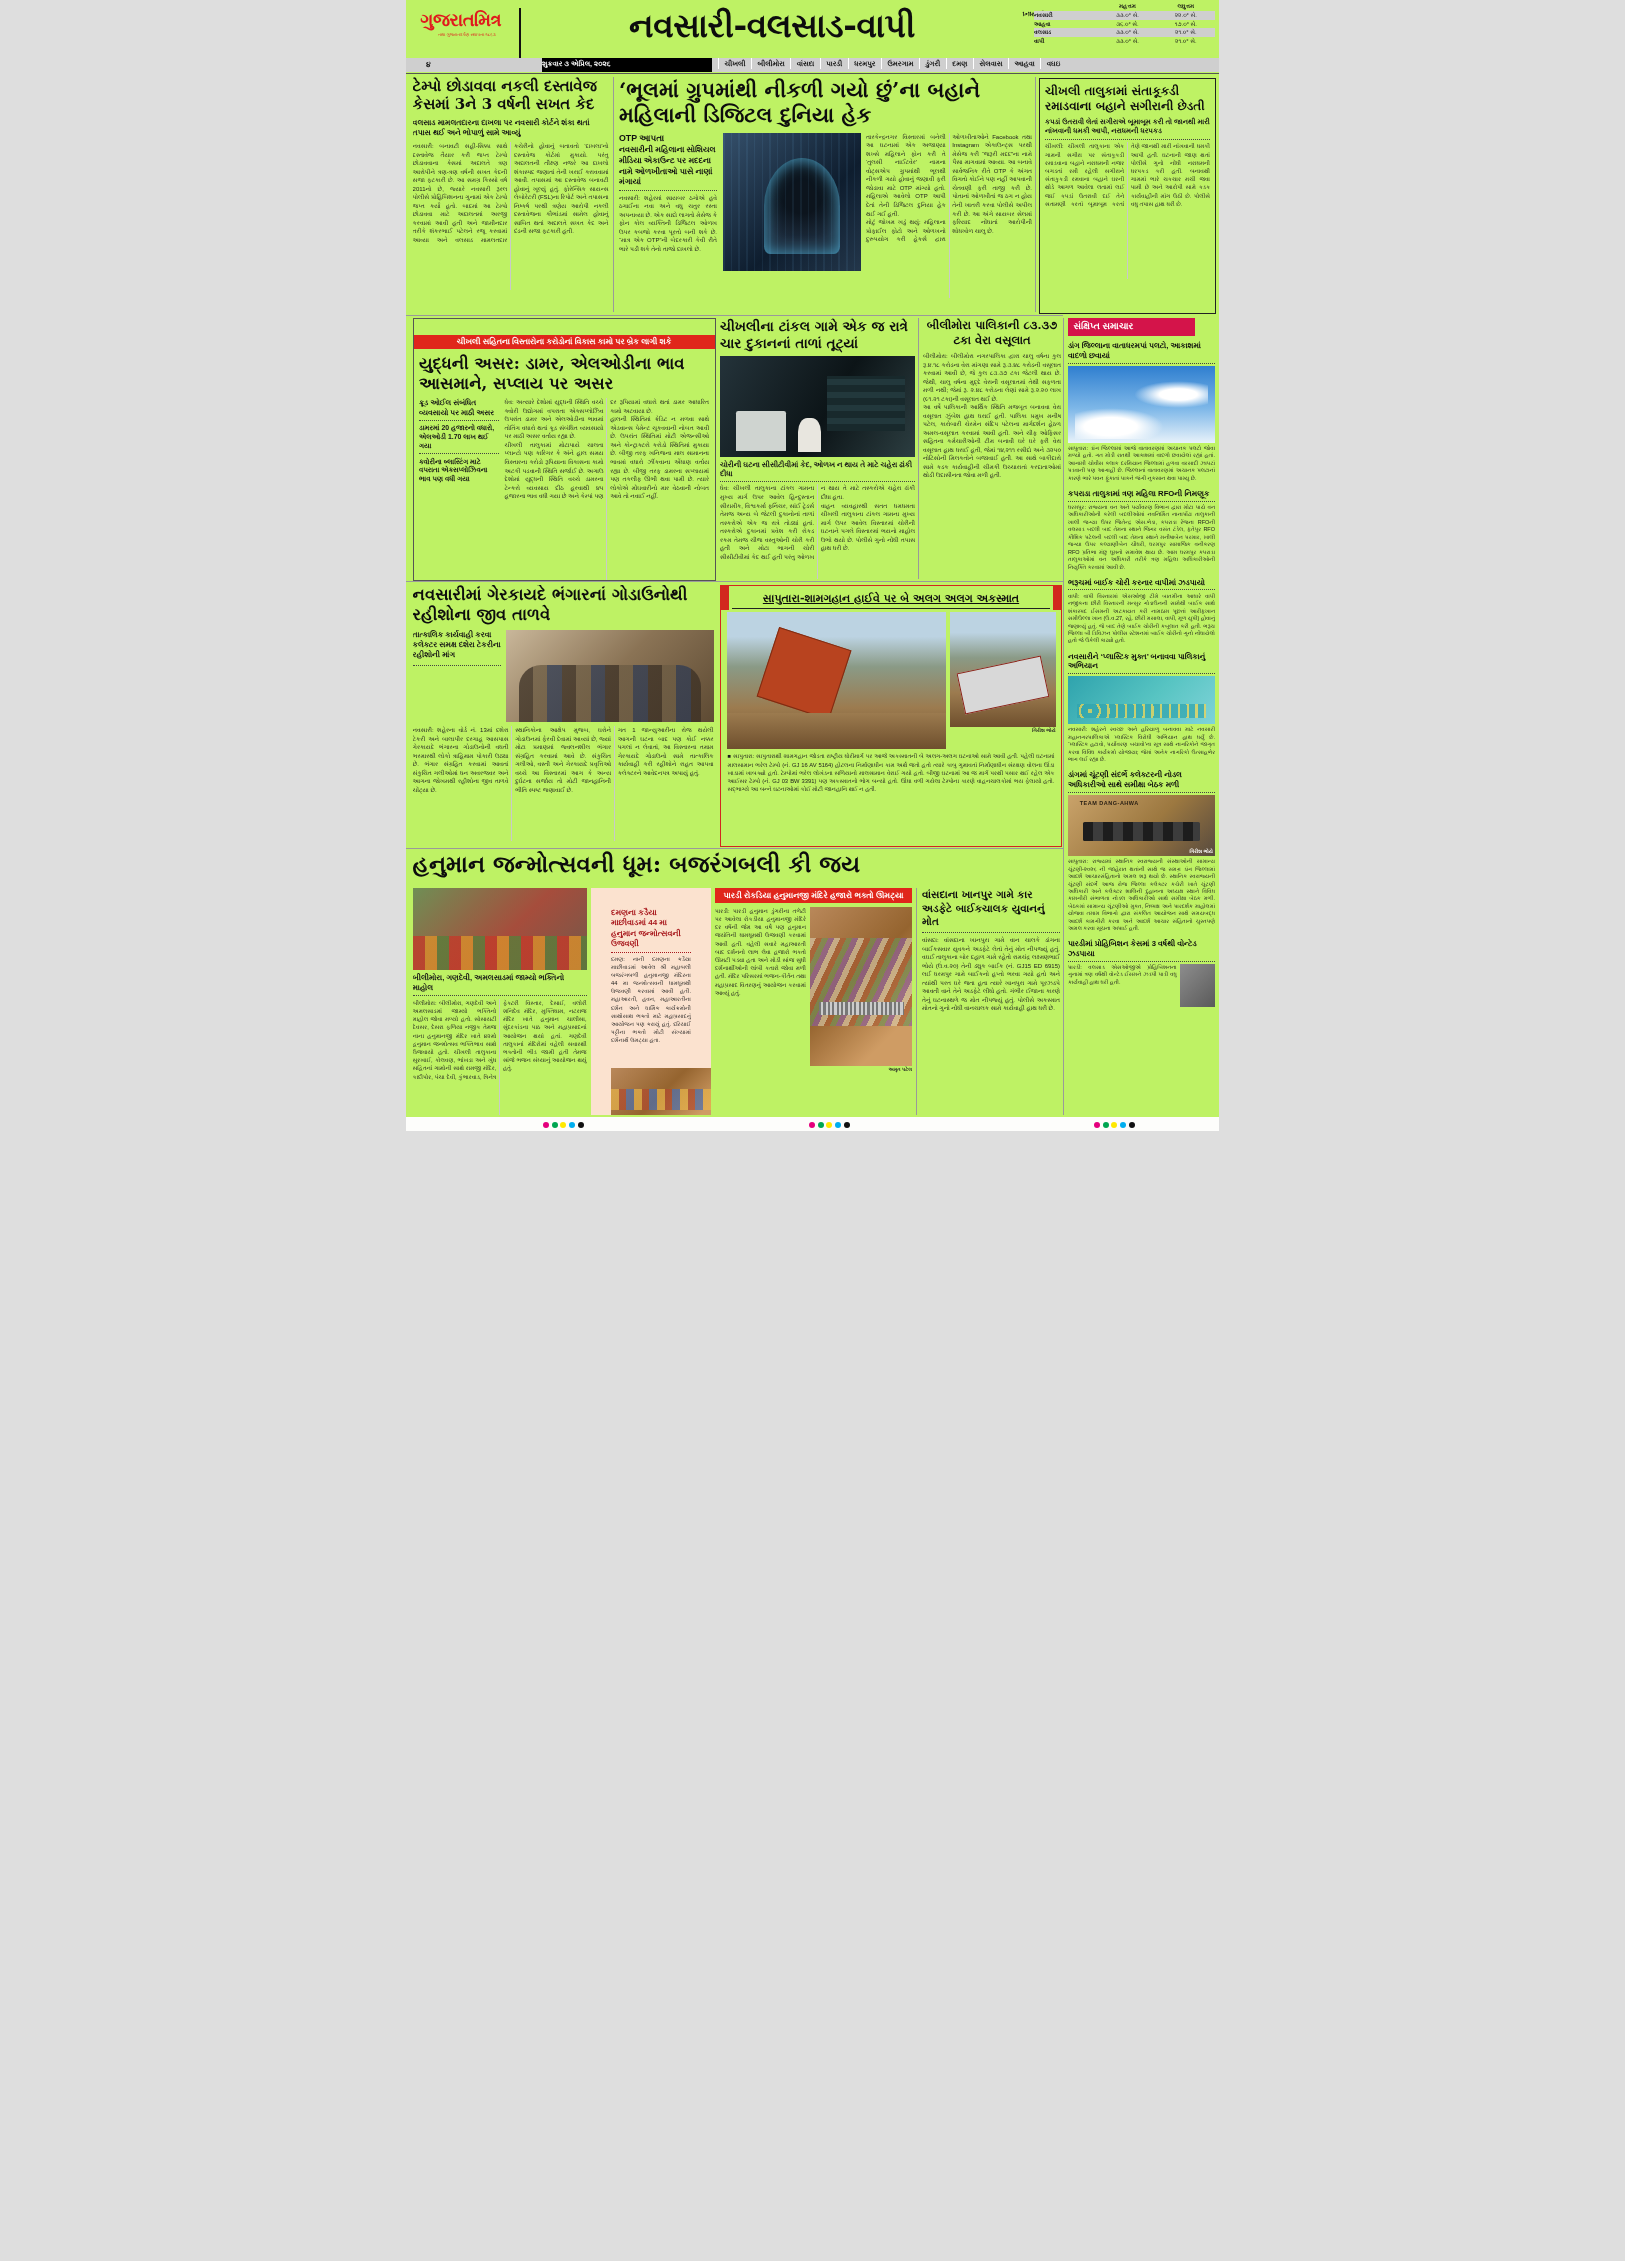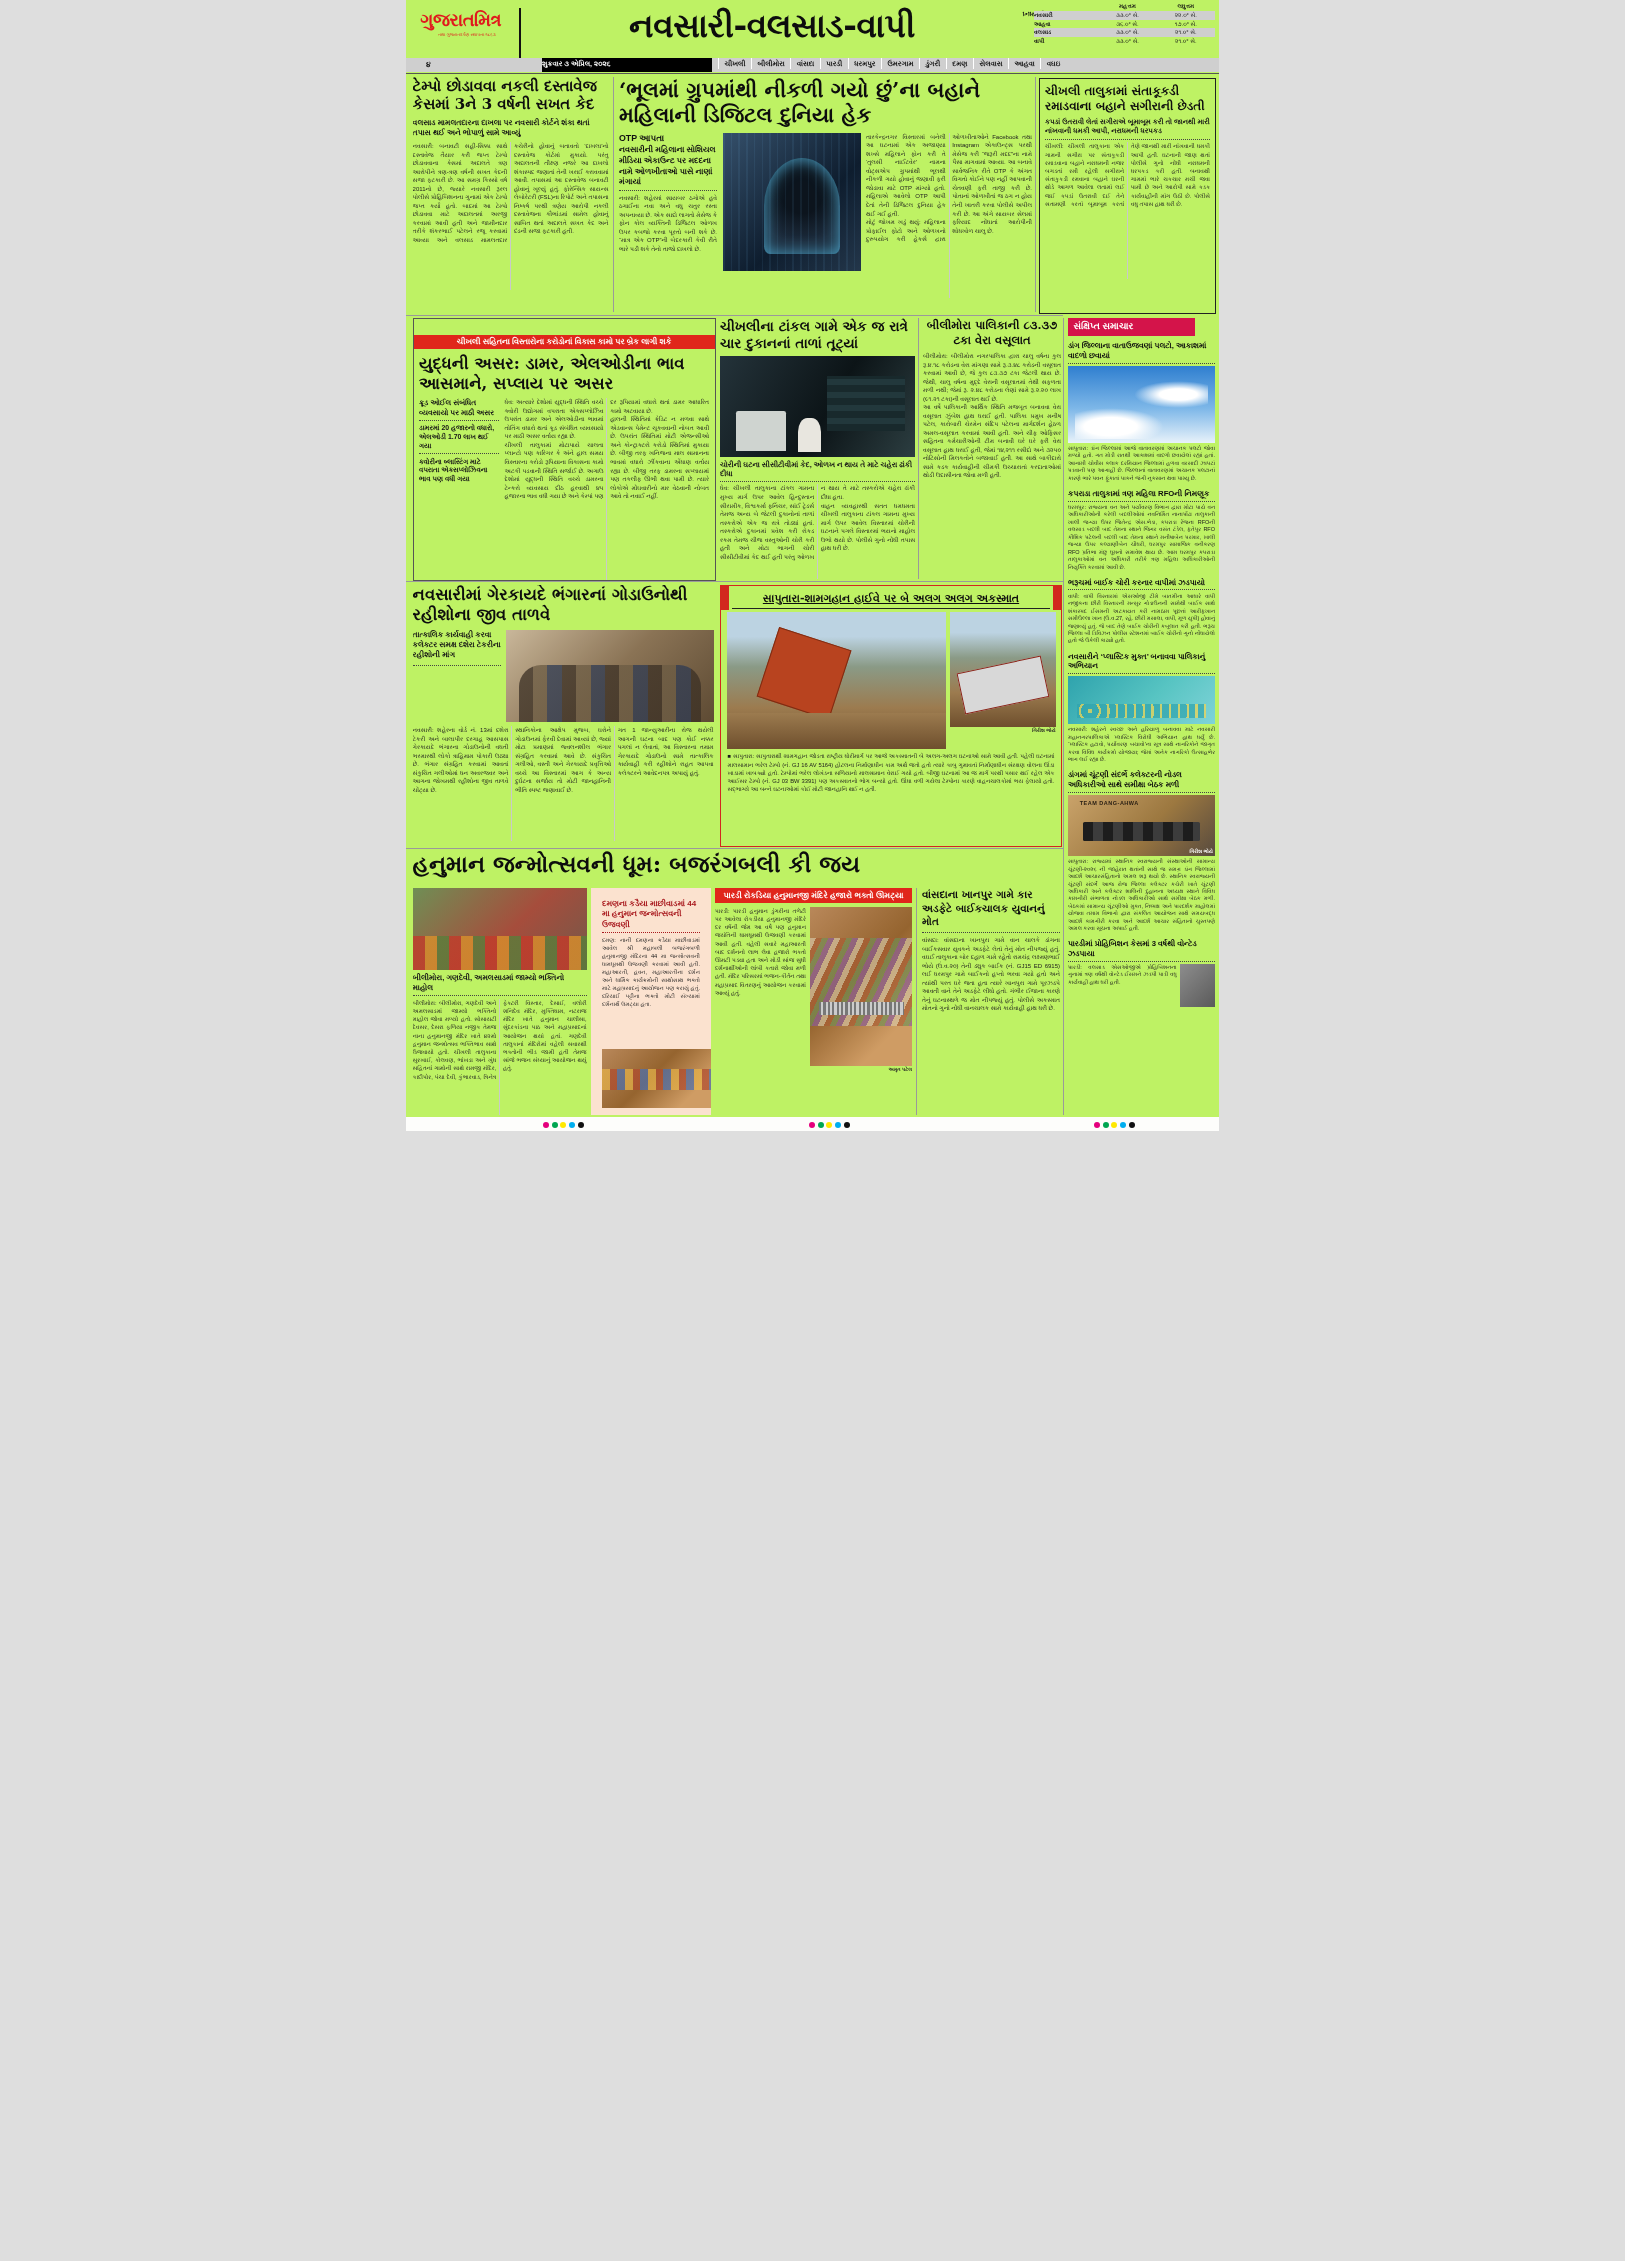--- a/index.html
+++ b/index.html
@@ -156,21 +156,21 @@
     <div class="hl" style="font-size:11.5px;line-height:1.3;text-align:center;">બીલીમોરા પાલિકાની ૮૩.૩૭ ટકા વેરા વસૂલાત</div>
     <div class="body-txt" style="font-size:6px;margin-top:4.4px;height:208px;overflow:hidden;">બીલીમોરા: બીલીમોરા નગરપાલિકા દ્વારા ચાલુ વર્ષના કુલ રૂ.૪.૧૮ કરોડના વેરા માંગણા સામે રૂ.૩.૪૮ કરોડની વસૂલાત કરવામાં આવી છે, જે કુલ ૮૩.૩૭ ટકા જેટલી થાય છે. જેથી, ચાલુ વર્ષના મુદ્દે વેરાની વસૂલાતમાં તેથી સફળતા મળી નથી; જેમાં રૂ. ૨.૪૮ કરોડના લેણાં સામે રૂ.૨.૨૦ લાખ (૯૧.૨૧ ટકા)ની વસૂલાત થઈ છે.
 આ વર્ષે પાલિકાની આર્થિક સ્થિતિ મજબૂત બનાવવા વેરા વસૂલાત ઝુંબેશ હાથ ધરાઈ હતી. પાલિકા પ્રમુખ મનીષ પટેલ, કારોબારી ચેરમેન સંદિપ પટેલના માર્ગદર્શન હેઠળ અમલ-વસૂલાત કરવામાં આવી હતી. અને ચીફ ઓફિસર સહિતના કર્મચારીઓની ટીમ બનાવી ઘરે ઘરે ફરી વેરા વસૂલાત હાથ ધરાઈ હતી, જેમાં ૧૪,૨૧૧ રસીદો અને ૩૨૫૦ નોટિસોની મિલકતોને બજાવાઈ હતી. આ સાથે બાકીદારો સામે કડક કાર્યવાહીની ચીમકી ઉચ્ચારાતાં કરદાતાઓમાં થોડી ઉદાસીનતા જોવા મળી હતી.</div>
   </div>
   <div class="vdiv" style="left:657px;top:318px;height:797px;"></div>
 
   <div class="abs" style="left:662px;top:318px;width:147px;height:797px;overflow:hidden;">
     <div style="position:relative;background:#d4144a;color:#fff;font-weight:bold;font-size:9.3px;width:116px;padding:3.3px 5.5px;">સંક્ષિપ્ત સમાચાર</div>
 
     <div style="margin-top:5.5px;">
-      <div class="brief-hl">ડાંગ જિલ્લાના વાતાઉજવણાં પલટો, આકાશમાં વાદળો છવાયાં</div>
+      <div class="brief-hl">ડાંગ જિલ્લાના વાતાધરમપાં પલટો, આકાશમાં વાદળો છવાયાં</div>
       <div class="dotted"></div>
       <div class="photo sky" style="width:147px;height:77px;margin:2.2px 0;">
         <div class="abs" style="left:5%;top:55%;width:60%;height:40%;background:radial-gradient(ellipse at 40% 60%,#fff 35%,rgba(255,255,255,0)70%);"></div>
         <div class="abs" style="left:45%;top:20%;width:50%;height:35%;background:radial-gradient(ellipse at 60% 50%,#fff 30%,rgba(255,255,255,0)70%);"></div>
       </div>
       <div class="brief-body">સાપુતારા: ડાંગ જિલ્લામાં આજે વાતાવરણમાં અચાનક પલટો જોવા મળ્યો હતો. ગત મોડી રાતથી આકાશમાં વાદળો છવાયેલાં રહ્યાં હતાં. આગામી ચોવીસ કલાક દરમિયાન જિલ્લામાં હળવા વરસાદી ઝાપટાં પડવાની પણ આગાહી છે. જિલ્લાનાં વાતાવરણમાં અચાનક પલટાનાં કારણે ભારે પવન ફૂંકાતાં પાકને જંગી નુકસાન થવા પામ્યુ છે.</div>
     </div>
 
     <div style="margin-top:6.6px;">
       <div class="brief-hl">કપરાડા તાલુકામાં ત્રણ મહિલા RFOની નિમણૂક</div>
@@ -257,21 +257,21 @@
 
   <div class="abs" style="left:6.6px;top:888px;width:174px;height:227px;overflow:hidden;">
     <div class="photo market" style="width:174px;height:82px;">
       <div class="abs" style="left:0;top:58%;width:100%;height:42%;background:repeating-linear-gradient(90deg,#c23b2a 0 12px,#d98f2b 12px 24px,#5a7d3a 24px 36px);opacity:0.8;"></div>
     </div>
     <div class="lead-txt" style="font-size:7.7px;line-height:1.3;margin:3.3px 0 1.6px;">બીલીમોરા, ગણદેવી, અમલસાડમાં જામ્યો ભક્તિનો માહોલ</div>
     <div class="dotted"></div>
     <div class="body-txt cols2" style="font-size:5.8px;height:118px;">બીલીમોરા: બીલીમોરા, ગણદેવી અને અમલસાડમાં જામ્યો ભક્તિનો માહોલ જોવા મળ્યો હતો. સોસાયટી દેવસર, દેસરા ફળિયા નજીક તેમજ નાના હનુમાનજી મંદિર ખાતે ૪૨મો હનુમાન જન્મોત્સવ ભક્તિભાવ સાથે ઉજવાયો હતો. ચીખલી તાલુકાના સુરખાઈ, કોલવણ, ભાંખડા અને ખુંધ સહિતનાં ગામોની સાથે રામજી મંદિર, કાદીપોર, પંચા દેવી, કુંભારવાડ, ત્રિનેત્ર ફેક્ટરી વિસ્તાર, દેસાઈ, વલોરી શનિદેવ મંદિર, મુક્તિધામ, નટરાજ મંદિર ખાતે હનુમાન ચાલીસા, સુંદરકાંડના પાઠ અને મહાપ્રસાદનાં આયોજન થયાં હતાં. ગણદેવી તાલુકાનાં મંદિરોમાં વહેલી સવારથી ભક્તોની ભીડ જામી હતી તેમજ સાંજે ભજન સંધ્યાનું આયોજન થયું હતું.</div>
   </div>
 
-  <div class="abs" style="left:185px;top:888px;width:120px;height:227px;background:#fbe2cf;padding:11px;box-sizing:border-box;overflow:hidden;">
+  <div class="abs" style="left:185px;top:888px;width:120px;height:227px;background:#fbe2cf;padding:20px;box-sizing:border-box;overflow:hidden;">
     <div style="font-weight:bold;font-size:8px;line-height:1.3;color:#a8181d;">દમણના કડૈયા માછીવાડમાં 44 મા હનુમાન જન્મોત્સવની ઉજવણી</div>
     <div class="dotted" style="border-color:#a8181d;"></div>
     <div class="body-txt" style="font-size:5.7px;height:110px;overflow:hidden;">દમણ: નાની દમણના કડૈયા માછીવાડમાં આવેલ શ્રી મહાબલી બજરંગબળી હનુમાનજી મંદિરના 44 મા જન્મોત્સવની ધામધૂમથી ઉજવણી કરવામાં આવી હતી. મહાઆરતી, હવન, મહાઆરતીના દર્શન અને ધાર્મિક કાર્યક્રમોની સાથોસાથ ભક્તો માટે મહાપ્રસાદનું આયોજન પણ કરાયું હતું. દરિયાઈ પટ્ટીના ભક્તો મોટી સંખ્યામાં દર્શનાર્થે ઉમટ્યા હતા.</div>
     <div class="photo crowd" style="width:111px;height:59px;margin-top:3.3px;">
       <div class="abs" style="left:0;top:35%;width:100%;height:35%;background:repeating-linear-gradient(90deg,#e8b44a 0 7.7px,#b04a2e 7.7px 15.4px,#4a6fb0 15.4px 23px);opacity:0.7;"></div>
     </div>
   </div>
 
   <div class="abs" style="left:309px;top:888px;width:197px;height:227px;overflow:hidden;">
     <div style="background:#e0261b;color:#fff;font-weight:bold;font-size:8.2px;text-align:center;padding:2.7px 2.2px;">પારડી રોકડિયા હનુમાનજી મંદિરે હજારો ભક્તો ઊમટ્યા</div>

